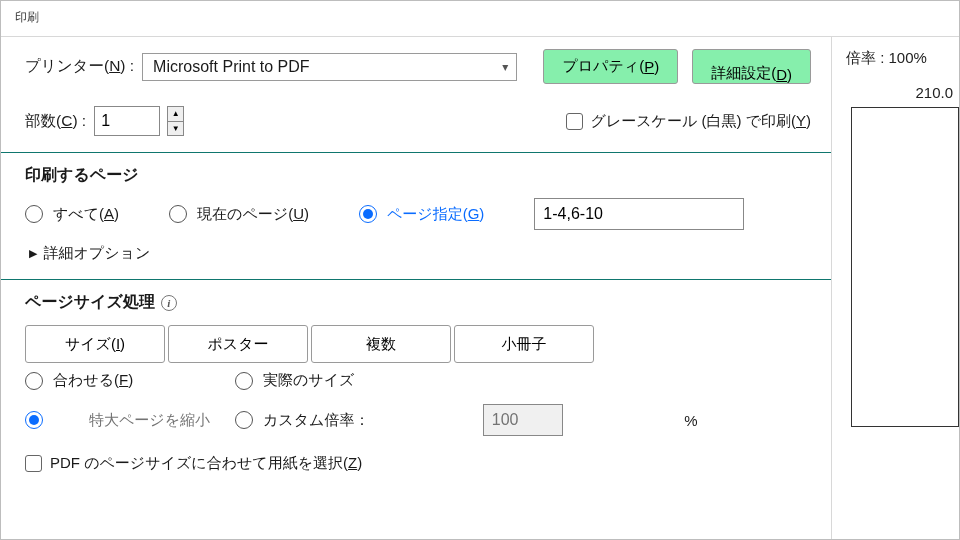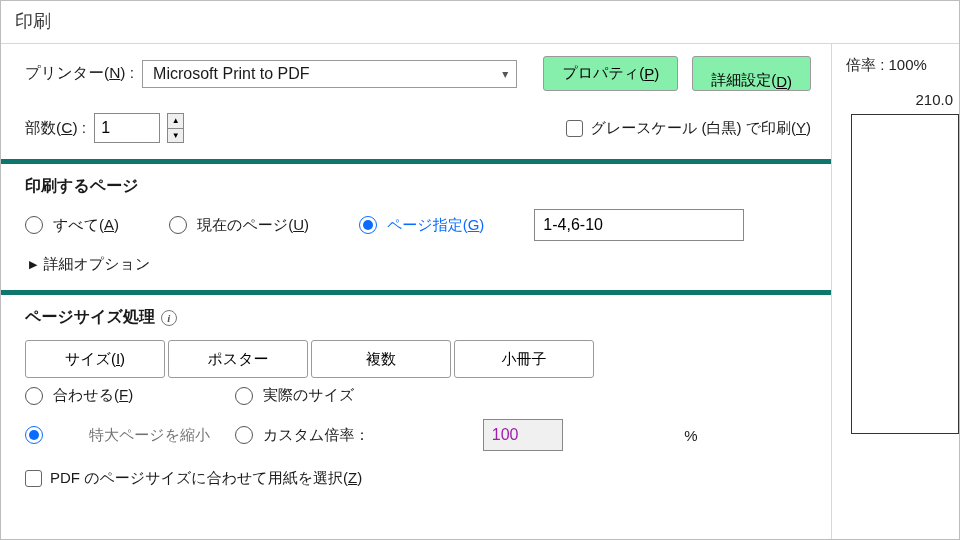--- a/index.html
+++ b/index.html
@@ -8,28 +8,28 @@
     width: 960px; height: 540px;
     font-family: "Yu Gothic UI", "Meiryo", "Segoe UI", sans-serif;
     font-size: 15px;
     color: #1a1a1a;
     background: #f9f9f9;
     overflow: hidden;
   }
   .window { width: 960px; height: 540px; background: #fff; border: 1px solid #bdbdbd; display: flex; flex-direction: column; }
   .titlebar {
     padding: 8px 12px 10px 14px;
-    font-size: 18px;
+    font-size: 12px;
     color: #3a3a3a;
     border-bottom: 1px solid #d8d8d8;
   }
   .body-row { display: flex; flex: 1; overflow: hidden; }
   .left-pane { flex: 0 0 830px; display: flex; flex-direction: column; }
   .right-pane { flex: 1; border-left: 1px solid #d8d8d8; padding: 12px 0 0 14px; }
-  .section { padding: 12px 20px 16px 24px; border-bottom: 5px solid #0f766e; }
+  .section { padding: 12px 20px 16px 24px; border-bottom: 1px solid #0f766e; }
   .section:last-child { border-bottom: none; }
   .row { display: flex; align-items: center; gap: 8px; }
   .row + .row { margin-top: 14px; }
 
   label.lbl { font-size: 15.5px; }
   .underline { text-decoration: underline; }
 
   .select-printer {
     flex: 1;
     max-width: 412px;
@@ -104,21 +104,21 @@
     content:""; width:10px; height:10px; background:#0a6cff; border-radius:50%;
   }
 
   .disclosure { display:flex; align-items:center; gap:6px; cursor:pointer; margin-top:14px; padding-left:4px;}
   .disclosure .tri { font-size: 11px; }
 
   .text-input {
     height: 32px; border:1px solid #888; padding:0 8px; font-size:16px;
     width: 210px;
   }
-  .text-input.disabled { background:#f0f0f0; color:#a21caf; }
+  .text-input.disabled { background:#f0f0f0; color:#737373; }
 
   .tabbtn-row { display:flex; gap:3px; margin-bottom:8px; }
   .tabbtn {
     min-width: 140px; height:38px;
     border:1px solid #9a9a9a; background:#fff; border-radius:3px;
     font-size:15px; cursor:pointer;
   }
 
   .opt-grid { display:grid; grid-template-columns: 210px auto auto auto; row-gap:14px; align-items:center; }
 

